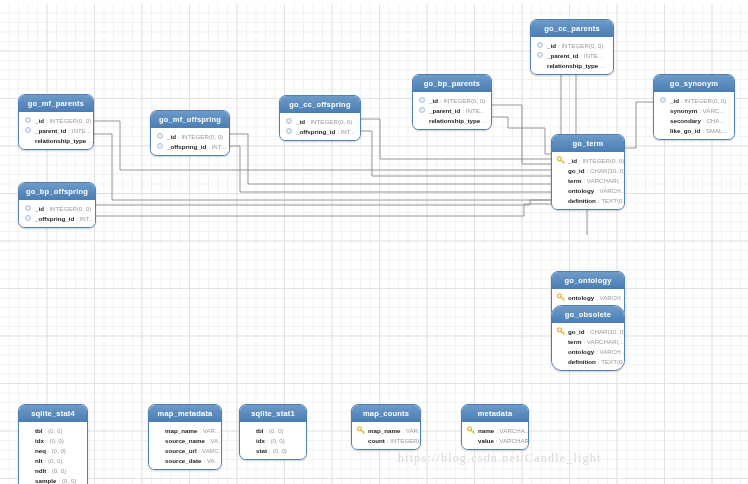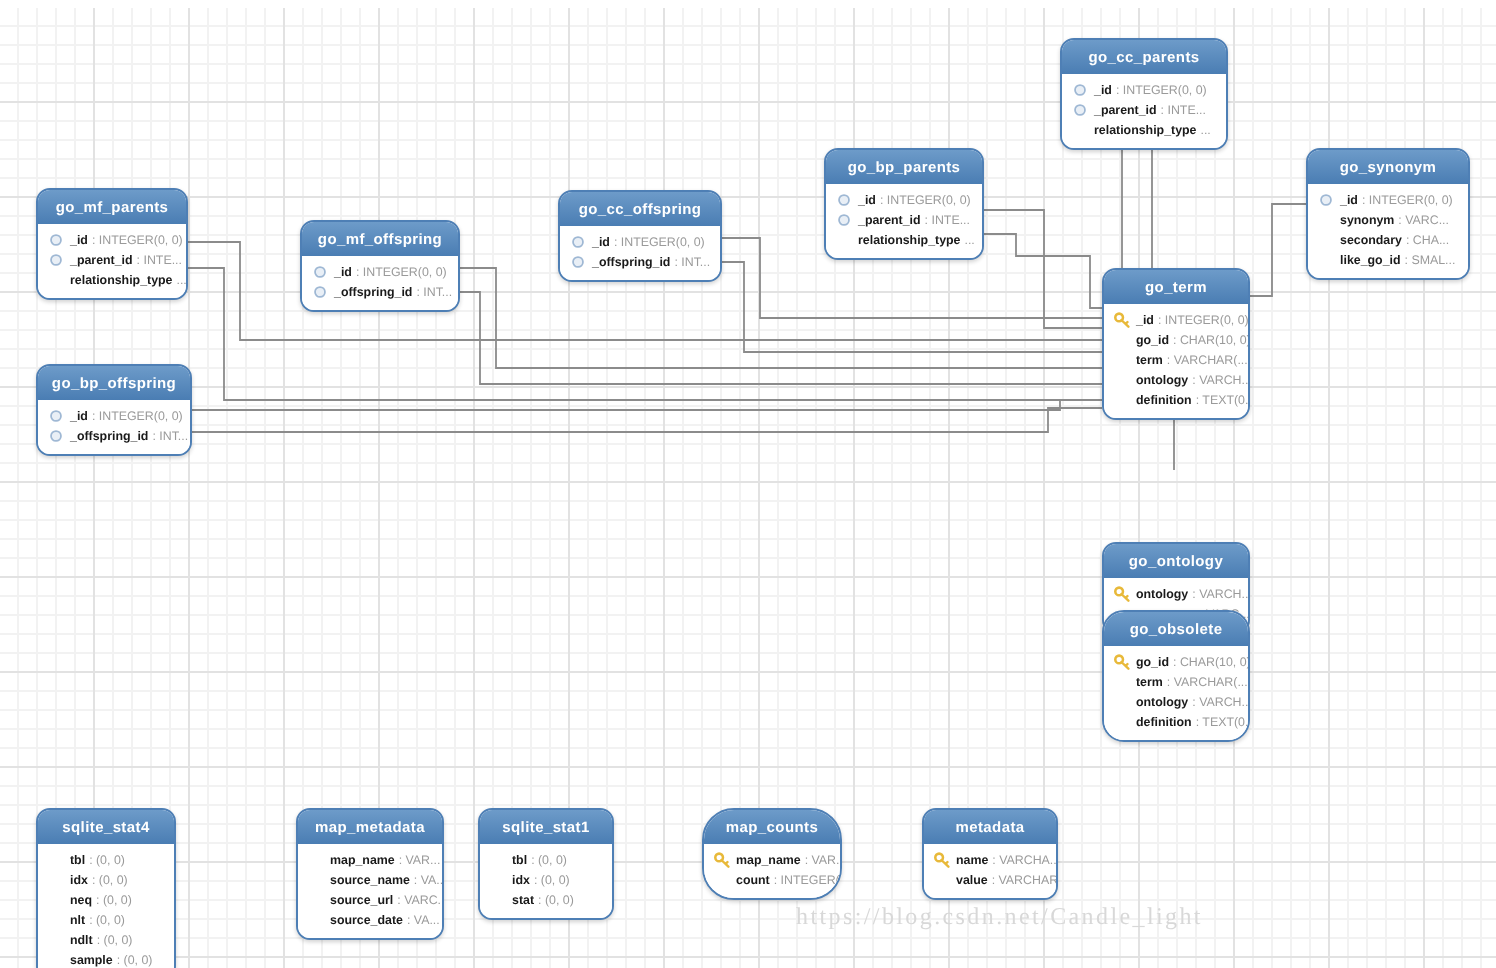--- a/index.html
+++ b/index.html
@@ -425,21 +425,21 @@
             <span class="cname">idx</span>
             <span class="ctype">: (0, 0)</span>
           </div>
           <div class="col">
             <span class="ico none"></span>
             <span class="cname">stat</span>
             <span class="ctype">: (0, 0)</span>
           </div>
         </div>
       </div>
-      <div class="tbl" style="left: 351px; top: 400px; width: 68px; border-radius: 16px;">
+      <div class="tbl" style="left: 351px; top: 400px; width: 68px;">
         <div class="tbl-hdr">map_counts</div>
         <div class="tbl-body">
           <div class="col">
             <span class="ico key">
               <svg width="8" height="8" viewBox="0 0 10 10">
                 <circle cx="3.2" cy="3.4" r="2.4" fill="none" stroke="#e8b93a" stroke-width="1.6"></circle>
                 <path d="M4.6 5 L9 9.2 M7.2 7.4 L8.4 6.3" stroke="#e8b93a" stroke-width="1.5" fill="none" stroke-linecap="round"></path>
               </svg>
             </span>
             <span class="cname">map_name</span>

